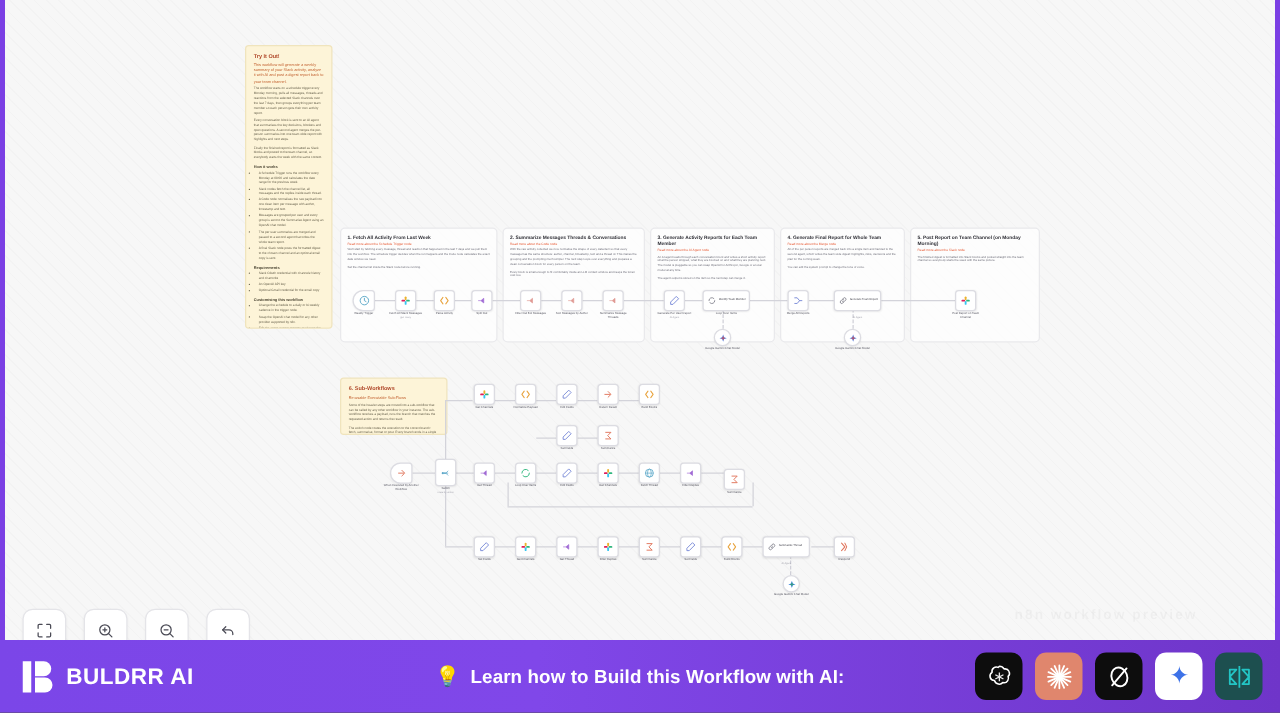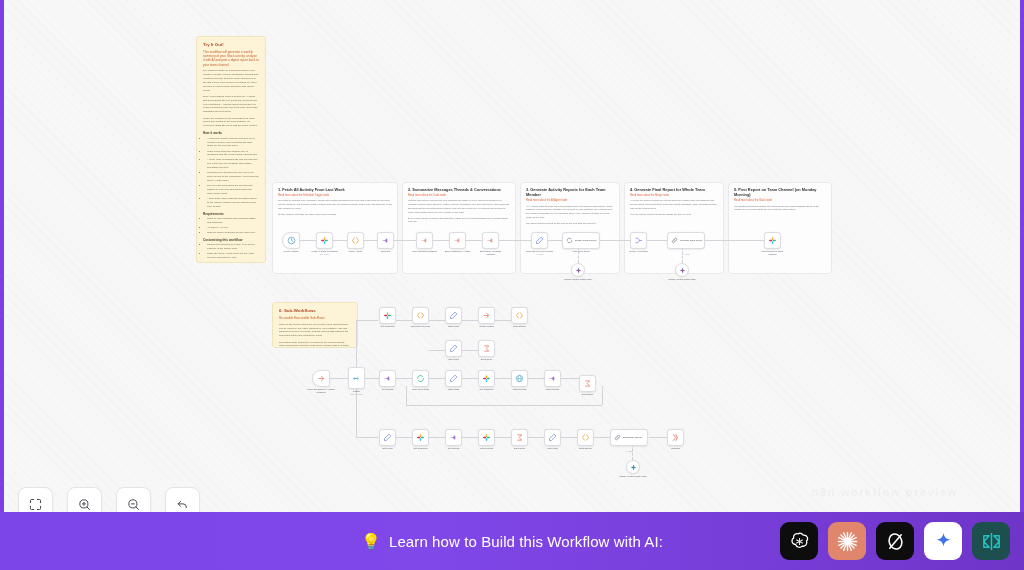--- a/index.html
+++ b/index.html
@@ -145,21 +145,21 @@
   #brand-mark {
     width: 26px; height: 27px; position: relative;
   }
   #brand-name {
     color: #fff; font-size: 18px; font-weight: 700; letter-spacing: 0.4px;
   }
   #cta {
     position: absolute; left: 50%; transform: translateX(-50%);
     display: flex; align-items: center; gap: 8px;
   }
-  #cta-text { color: #fff; font-size: 15px; font-weight: 400; letter-spacing: 0.1px; }
+  #cta-text { color: #fff; font-size: 15px; font-weight: 700; letter-spacing: 0.1px; }
   #ai-icons { position: absolute; right: 14px; display: flex; gap: 10px; }
   .aibtn {
     width: 38px; height: 38px; border-radius: 9px;
     display: flex; align-items: center; justify-content: center;
     cursor: pointer;
   }
 </style>
 </head>
 <body>
 
@@ -613,20 +613,30 @@
     </div>
     <div class="tbtn">
       <svg viewBox="0 0 24 24">
         <path d="M9 7L5 11l4 4" stroke-linecap="round" stroke-linejoin="round"></path>
         <path d="M5 11h8a5 5 0 0 1 5 5v1" stroke-linecap="round"></path>
       </svg>
     </div>
   </div>
 
   <div id="footer">
+    <div id="brand">
+      <div id="brand-mark">
+        <svg viewBox="0 0 26 27" style="width:26px;height:27px;">
+          <rect x="0" y="1" width="7" height="25" fill="#ffffff"></rect>
+          <path d="M10 1h7a6 6 0 0 1 0 12h-7z" fill="#ffffff"></path>
+          <path d="M10 14h8a6 6 0 0 1 0 12h-8z" fill="#ffffff"></path>
+        </svg>
+      </div>
+      <span id="brand-name">BULDRR AI</span>
+    </div>
 
     <div id="cta">
       <span style="font-size:16px;">💡</span>
       <span id="cta-text">Learn how to Build this Workflow with AI:</span>
     </div>
 
     <div id="ai-icons">
       <div class="aibtn" style="background:#0d0d0d;">
         <svg viewBox="0 0 24 24" style="width:23px;height:23px;">
           <path d="M12 3.2c1.9 0 3.3 1.1 3.9 2.2 1.8-.3 3.4.5 4.1 1.9.8 1.5.4 3.2-.7 4.3.5 1.1.4 2.4-.3 3.5-.9 1.5-2.6 2.1-4.2 1.7-.9 1-2.2 1.5-3.6 1.2-1.7-.3-2.9-1.5-3.3-2.9-1.7-.1-3.2-1.2-3.6-2.8-.4-1.6.3-3.2 1.6-4-.3-1.4.2-2.9 1.4-3.8 1.1-.8 2.5-.9 3.6-.4.3-.3.7-.6 1.1-.9z" fill="none" stroke="#ffffff" stroke-width="1.3" stroke-linejoin="round"></path>

